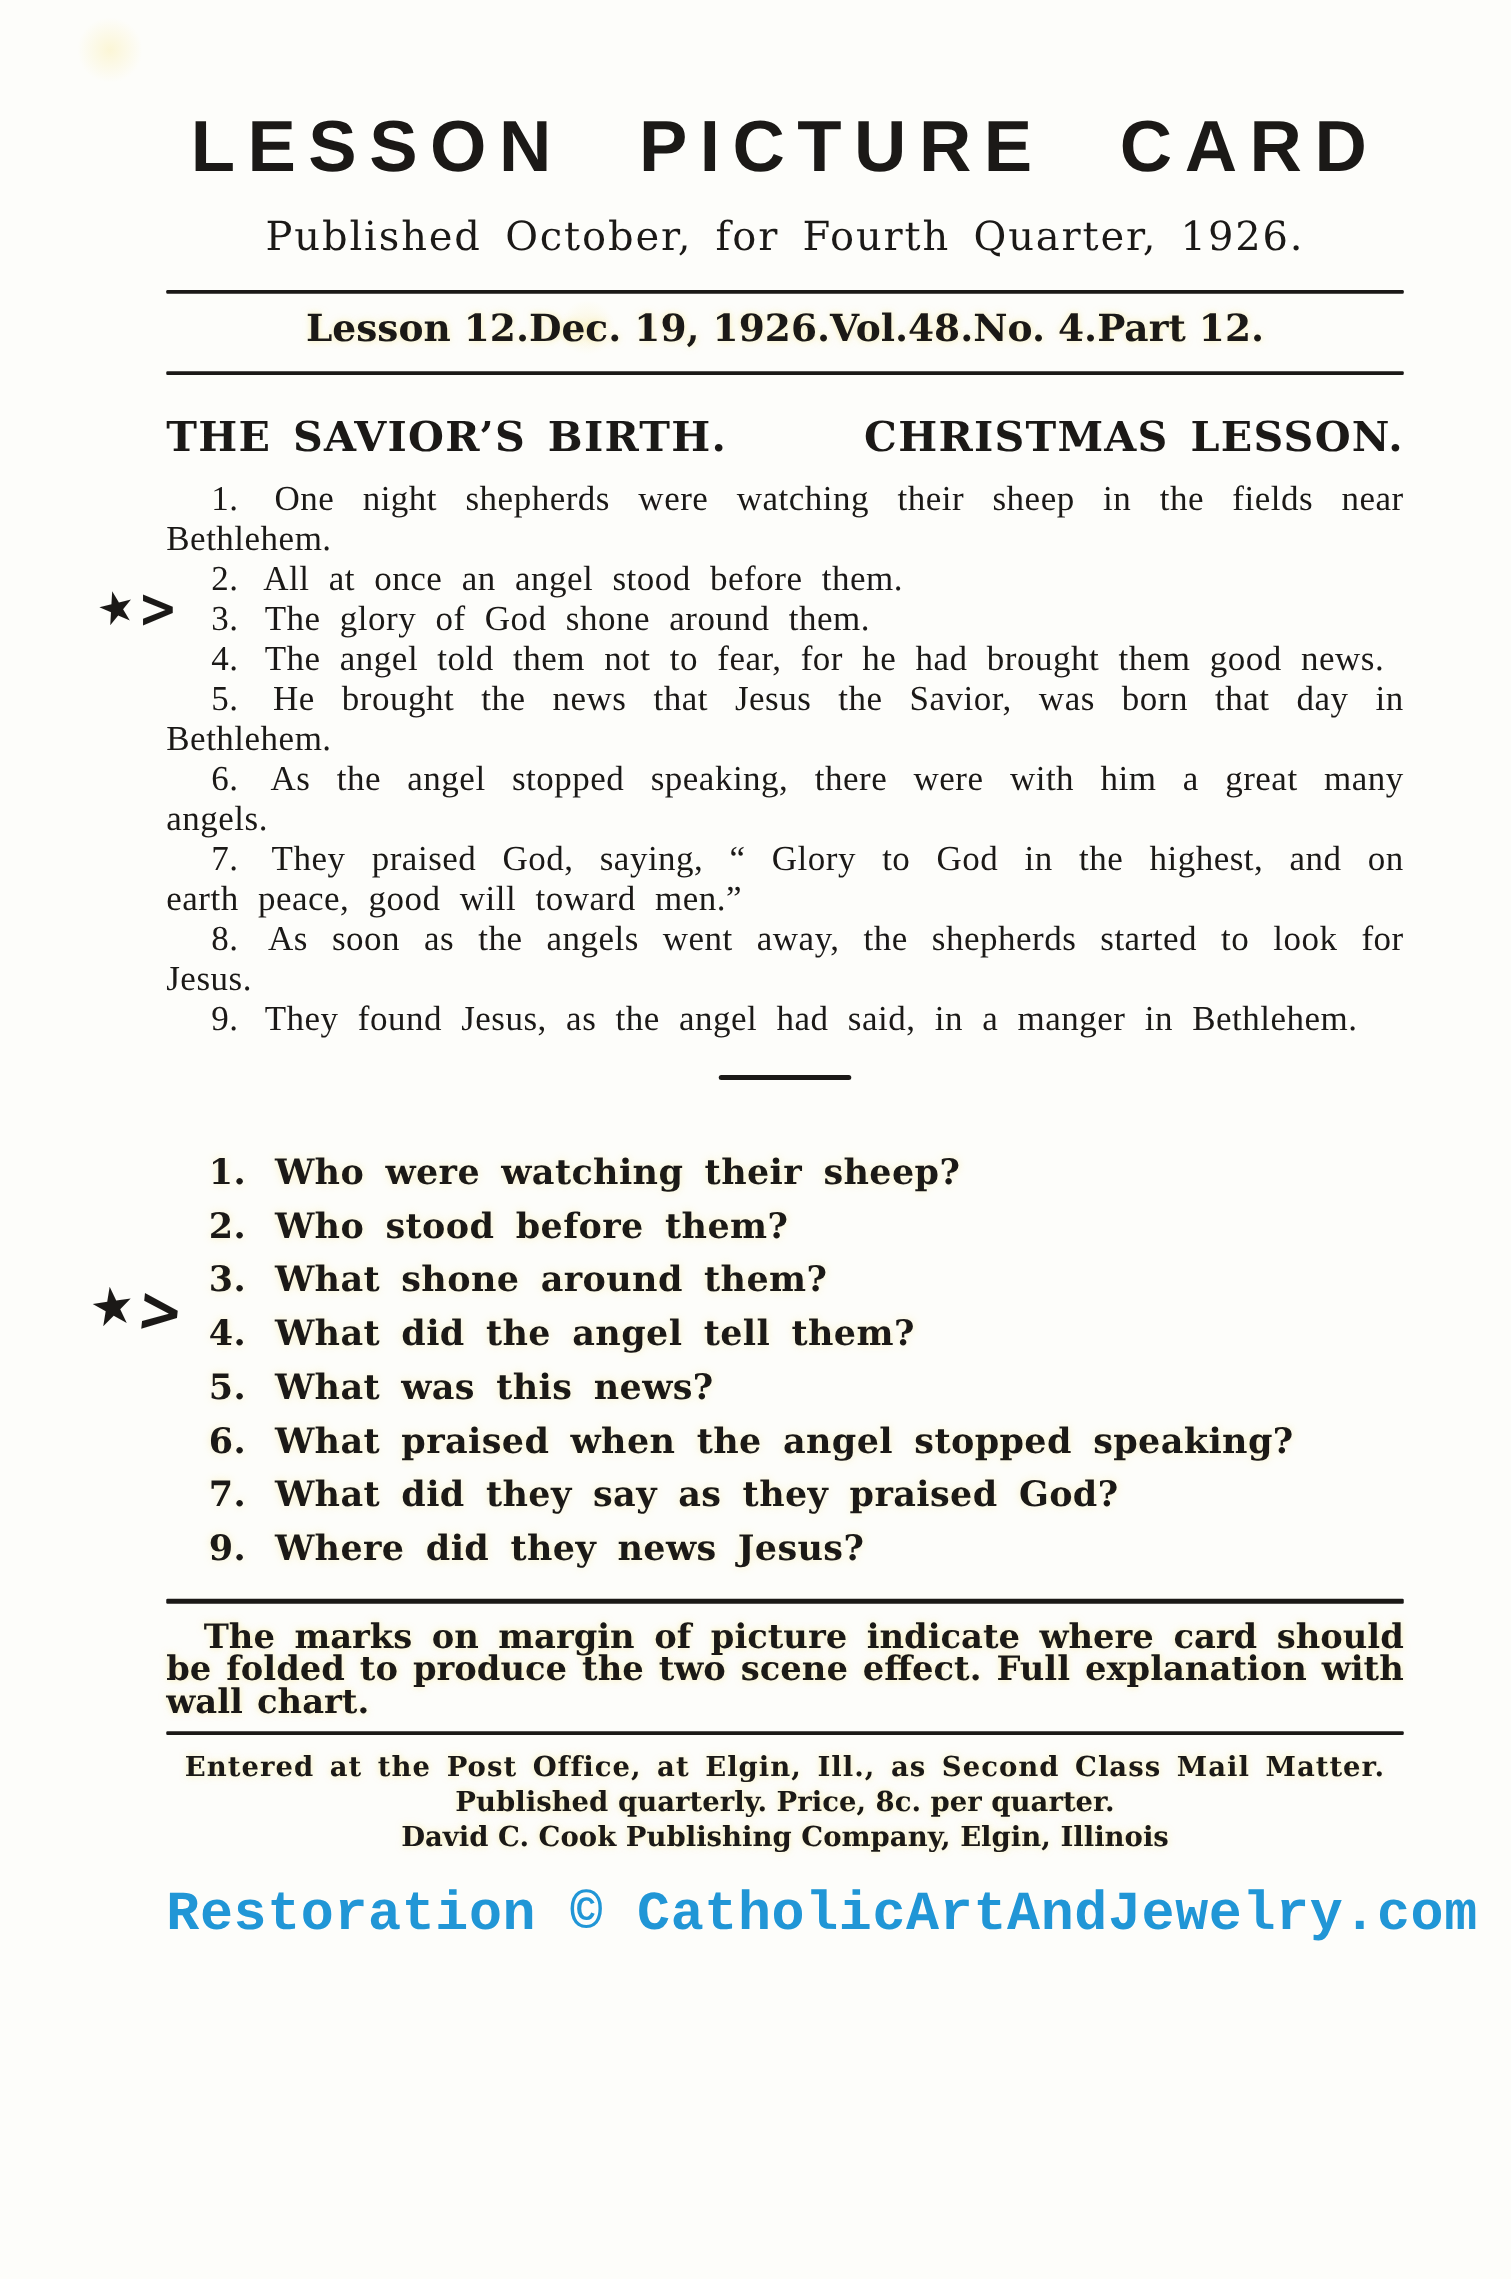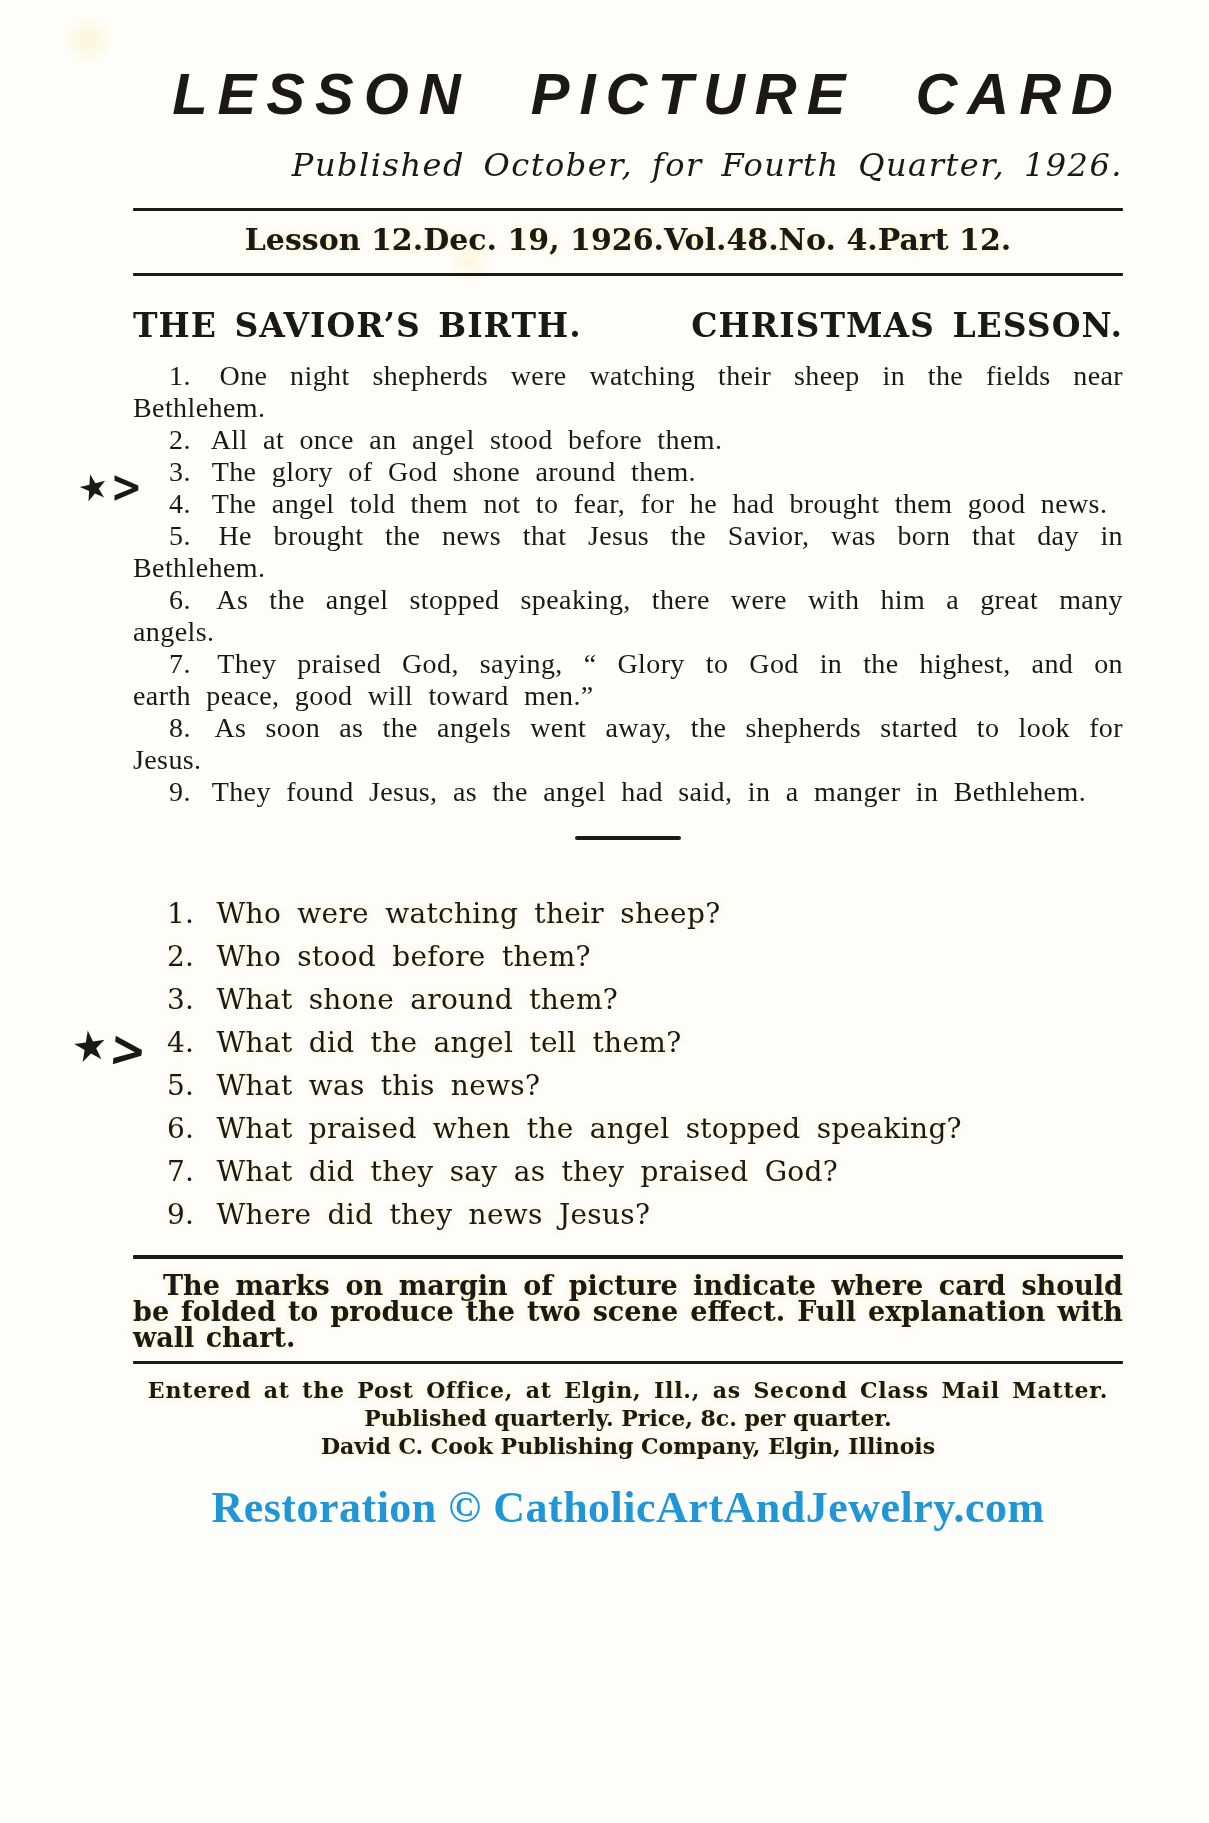--- a/index.html
+++ b/index.html
@@ -22,21 +22,21 @@
     font-family:"DejaVu Serif","Liberation Serif",serif;
     overflow:hidden;
   }
   .content{
     position:absolute;
     left:133px;
     top:0;
     width:990px;
   }
   
-  .masthead{padding-top:62px;text-align:right;font-style:italic;}
+  .masthead{padding-top:86px;text-align:center;}
   .title{
     font-family:"Liberation Sans","DejaVu Sans",sans-serif;
     font-weight:bold;
     font-size:58px;
     line-height:64px;
     letter-spacing:10px;
     word-spacing:34px;
     white-space:nowrap;
   }
   .subtitle{
@@ -91,21 +91,21 @@
   .short-divider{
     margin:28px auto 0 auto;
     width:106px;
     height:4px;
     background:var(--ink);
     border-radius:2px;
   }
   
   .questions{margin-top:58px;}
   .question-item{
-    font-weight:normal;
+    font-weight:bold;
     font-size:28px;
     line-height:32px;
     text-indent:34px;
     word-spacing:7px;
     letter-spacing:0.3px;
     margin-bottom:11px;
     text-shadow:0 0 7px rgba(246,226,120,0.4);
   }
   .question-item .num{padding-right:6px;}
   
@@ -127,21 +127,21 @@
     line-height:28px;
     text-align:center;
     text-shadow:0 0 6px var(--stain);
   }
   .imprint p{white-space:nowrap;}
   .imprint .l1{letter-spacing:0.8px;word-spacing:4px;}
   
   .restoration{
     margin-top:24px;
     text-align:center;
-    font-family:Liberation Serif, serif;
+    font-family:Liberation Mono, monospace;
     font-weight:bold;
     font-size:44px;
     line-height:48px;
     color:var(--restoration-blue);
     letter-spacing:0.5px;
     white-space:nowrap;
   }
   
   .fold-mark{
     position:absolute;

